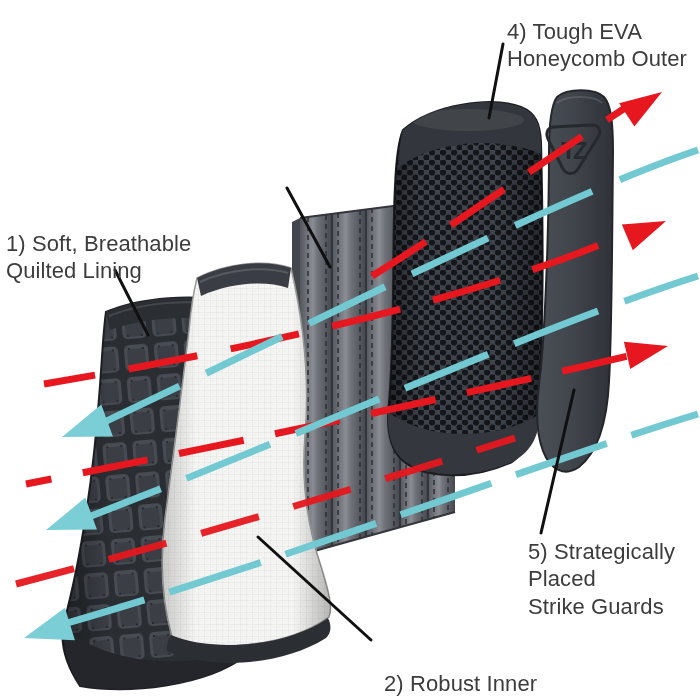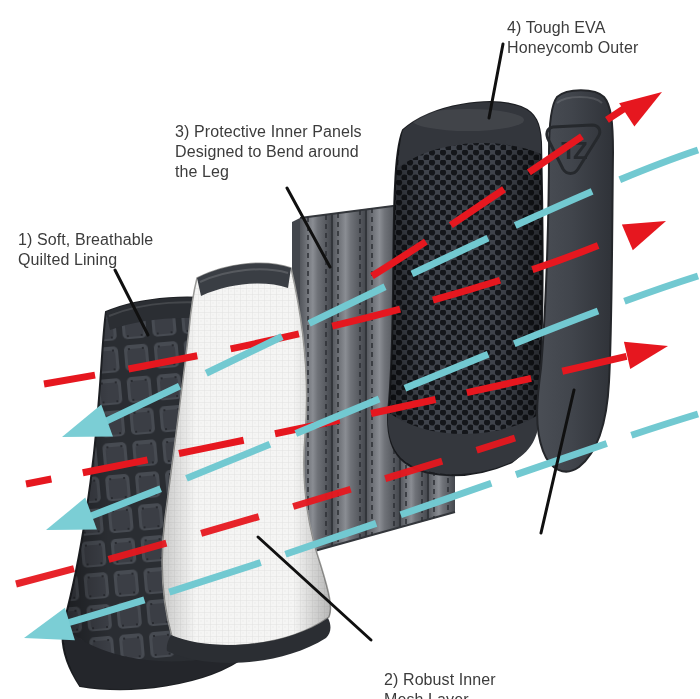--- a/index.html
+++ b/index.html
@@ -7,21 +7,21 @@
     position:relative;
     width:700px;height:699px;
     background:#ffffff;
     overflow:hidden;
     font-family:"Liberation Sans", sans-serif;
   }
   .stage svg{position:absolute;left:0;top:0;}
   .label{
     position:absolute;
     white-space:pre-line;
-    font-size:16px;
+    font-size:22px;
     line-height:1.24;
     color:#3c3c3c;
     letter-spacing:0.1px;
   }
 </style>
 </head>
 <body>
 
 <div class="stage">
 
@@ -161,23 +161,22 @@
 
   <g stroke="#101010" stroke-width="3" stroke-linecap="round">
     <line x1="115" y1="270" x2="148" y2="335"></line>
     <line x1="371" y1="640" x2="258" y2="537"></line>
     <line x1="287" y1="188" x2="330" y2="267"></line>
     <line x1="503" y1="44" x2="489" y2="118"></line>
     <line x1="541" y1="533" x2="574" y2="390"></line>
   </g>
 </svg>
 
-<div class="label" style="left:18px;top:230px;">1) Soft, Breathable
+<div class="label" style="left:6px;top:230px;">1) Soft, Breathable
 Quilted Lining</div>
 <div class="label" style="left:384px;top:670px;">2) Robust Inner
 Mesh Layer</div>
-<div class="label" style="left:175px;top:122px;">3) Protective Inner Panels
-Designed to Bend around
-the Leg</div>
 <div class="label" style="left:507px;top:18px;">4) Tough EVA
 Honeycomb Outer</div>
+<div class="label" style="left:528px;top:538px;">5) Strategically Placed
+Strike Guards</div>
 
 </div>
 
 </body></html>

